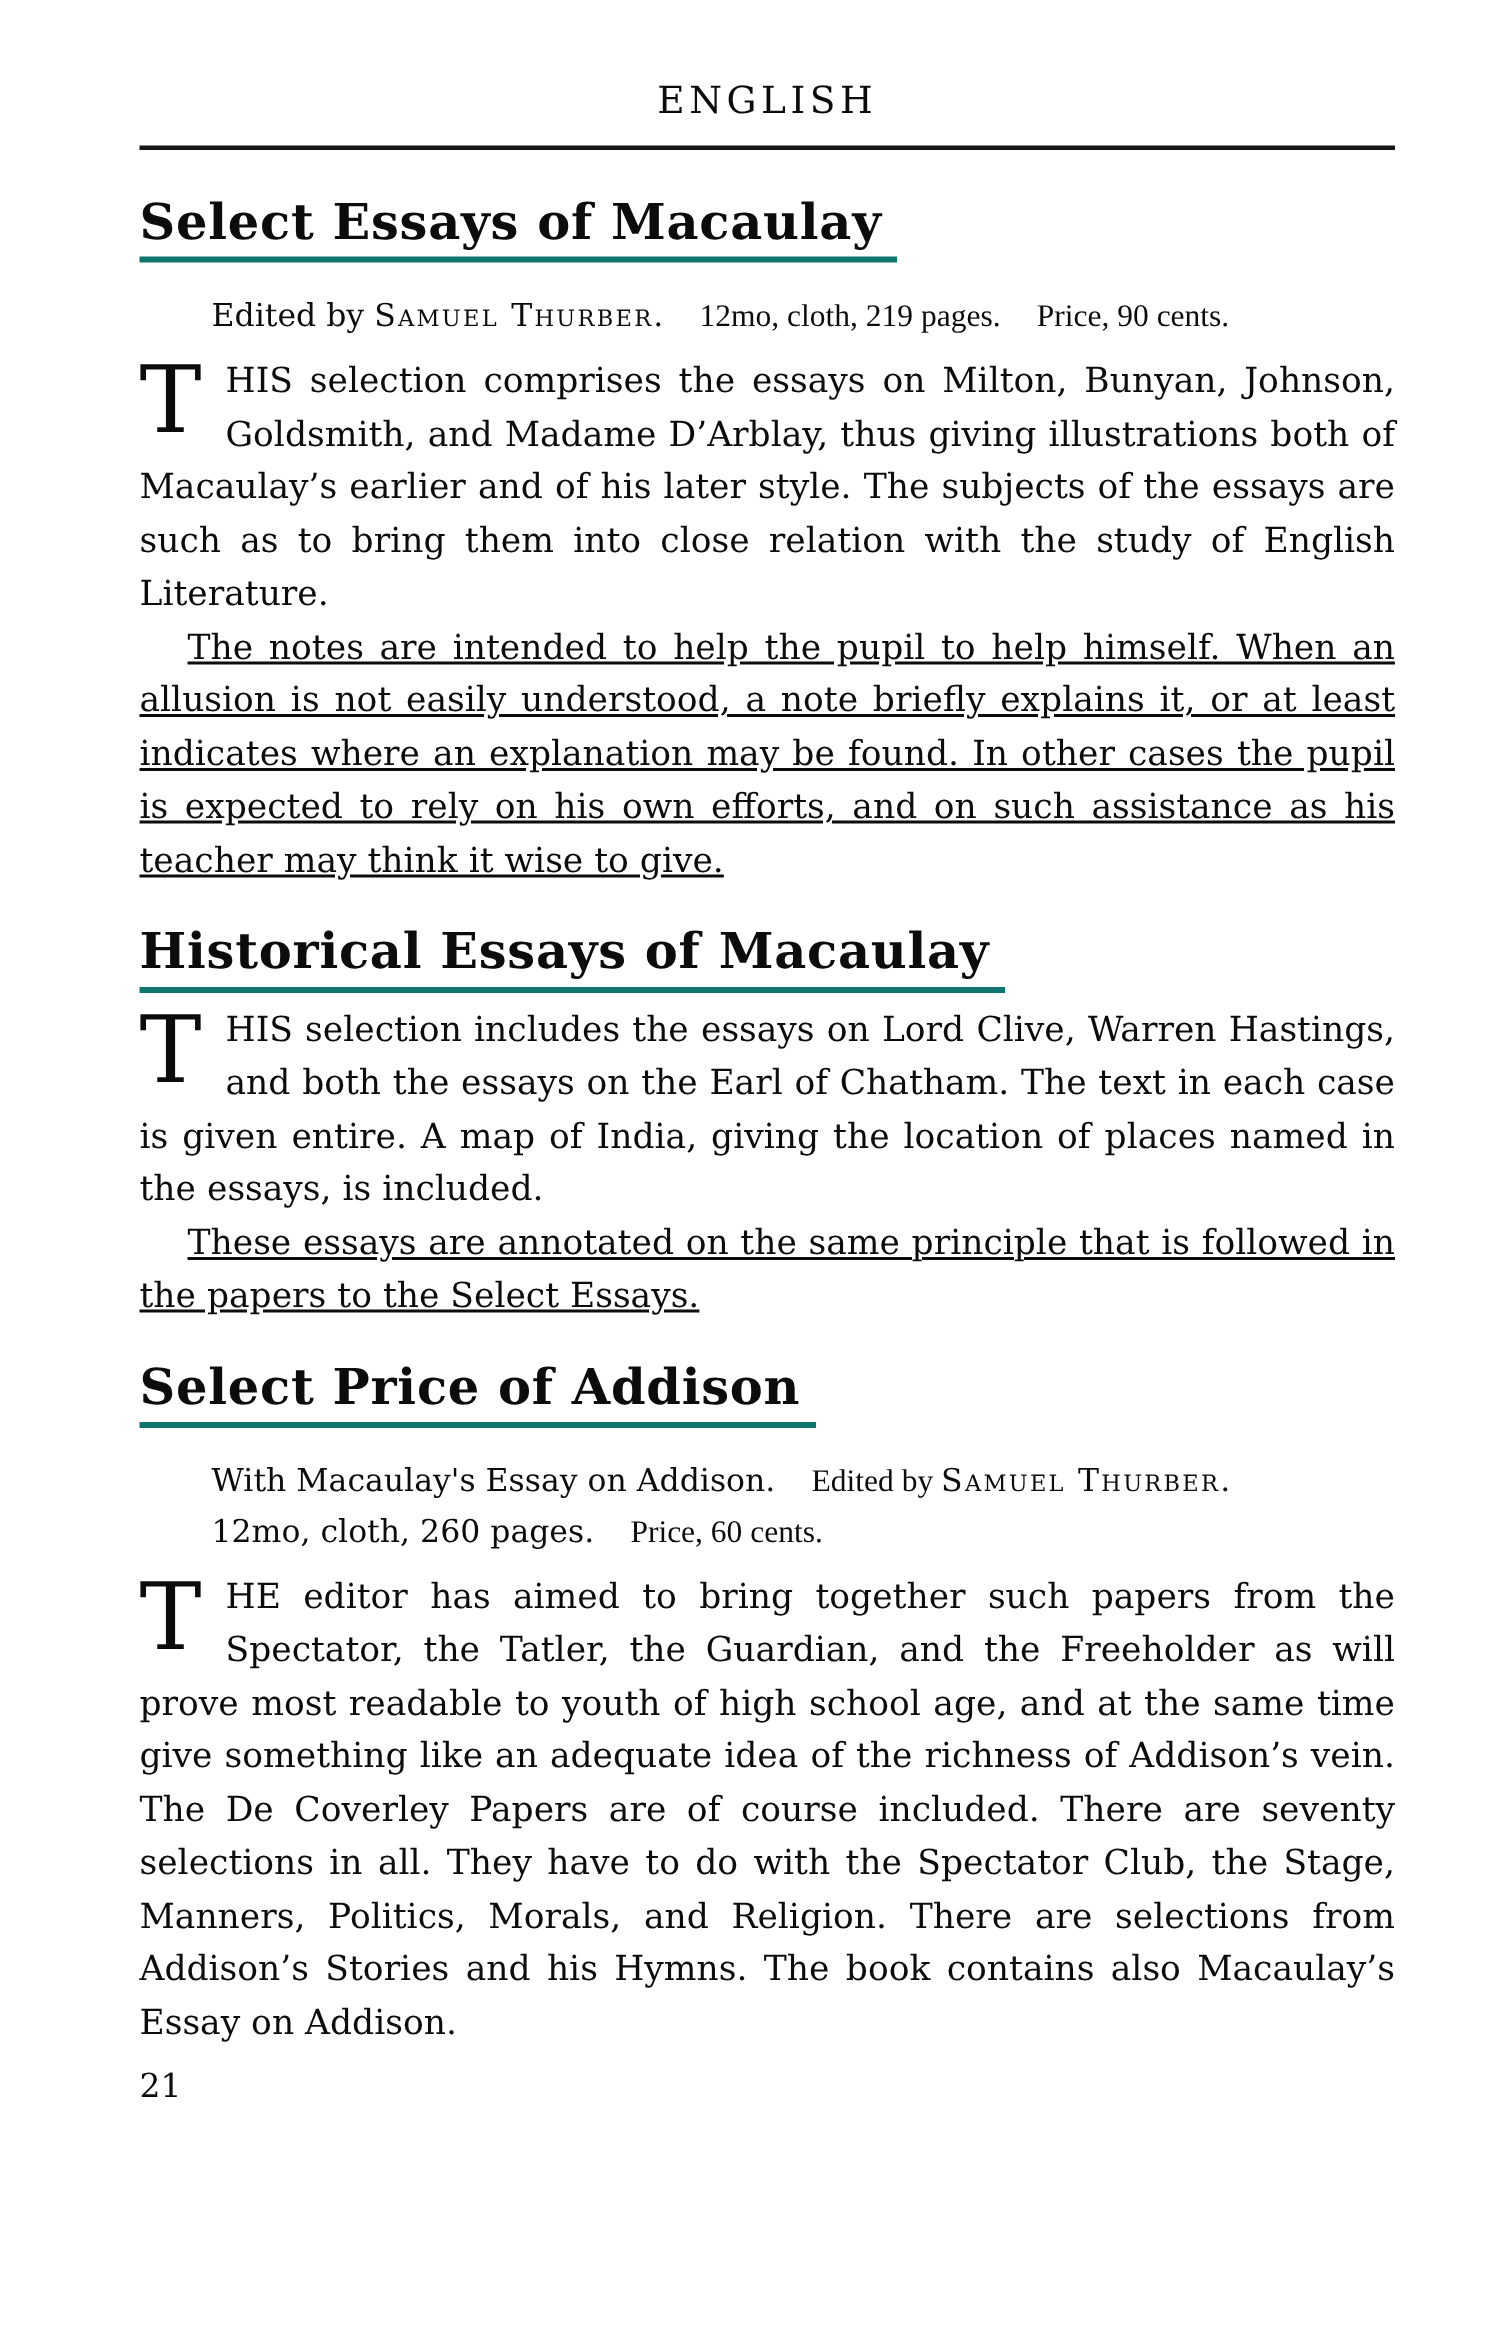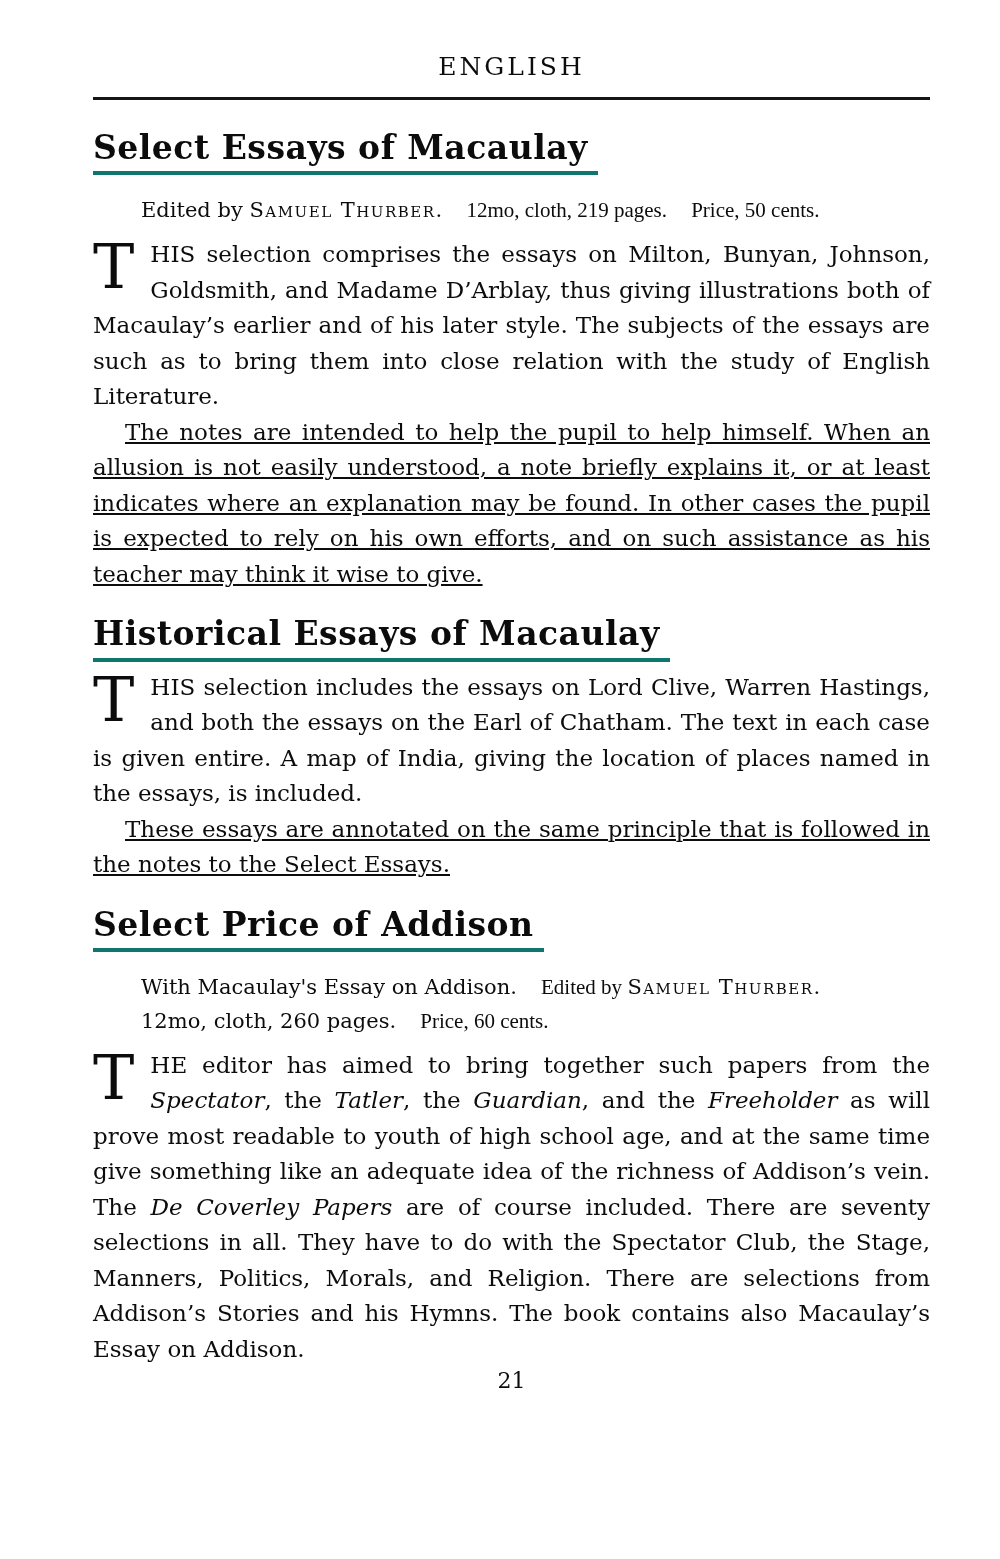--- a/index.html
+++ b/index.html
@@ -51,48 +51,47 @@
     text-align: justify;
     margin: 0;
   }
   .indent { text-indent: 32px; text-decoration: underline; }
   .dc {
     float: left;
     font-size: 62px;
     line-height: 50px;
     padding: 5px 16px 0 0;
   }
-  .i { font-style: italic; }
+  .i { }
   .after-drop { clear: none; }
   .pg-num {
-    text-align: center;
     font-size: 22px;
-    margin-top: 1px;
+    margin-top: 12px;
   }
   section { display: block; }
 </style>
 </head>
 <body>
 
 <div class="page">
 
   <h1 class="running-head">ENGLISH</h1>
   <hr class="head-rule">
 
   <section>
     <h2 class="section-title">Select Essays of Macaulay</h2>
-    <p class="imprint"><span>Edited by </span><span class="sc">Samuel Thurber</span><span>.</span><span class="gap">12mo, cloth, 219 pages.</span><span class="gap">Price, 50 cents.</span></p>
+    <p class="imprint"><span>Edited by </span><span class="sc">Samuel Thurber</span><span>.</span><span class="gap">12mo, cloth, 219 pages.</span><span class="gap">Price, 90 cents.</span></p>
     <p class="body-para"><span class="dc">T</span><span class="after-drop"><span>HIS selection comprises the essays on Milton, Bunyan, Johnson, Goldsmith, and Madame D’Arblay, thus giving illustrations both of Macaulay’s earlier and of his later style.  The subjects of the essays are such as to bring them into close relation with the study of English Literature.</span></span></p>
     <p class="body-para indent"><span>The notes are intended to help the pupil to help himself. When an allusion is not easily understood, a note briefly explains it, or at least indicates where an explanation may be found.  In other cases the pupil is expected to rely on his own efforts, and on such assistance as his teacher may think it wise to give.</span></p>
   </section>
 
   <section>
     <h2 class="section-title">Historical Essays of Macaulay</h2>
     <p class="body-para"><span class="dc">T</span><span class="after-drop"><span>HIS selection includes the essays on Lord Clive, Warren Hastings, and both the essays on the Earl of Chatham. The text in each case is given entire.  A map of India, giving the location of places named in the essays, is included.</span></span></p>
-    <p class="body-para indent"><span>These essays are annotated on the same principle that is followed in the notes to the Select Essays.</span></p>
+    <p class="body-para indent"><span>These essays are annotated on the same principle that is followed in the papers to the Select Essays.</span></p>
   </section>
 
   <section>
     <h2 class="section-title">Select Price of Addison</h2>
     <p class="imprint"><span>With Macaulay's Essay on Addison.</span><span class="gap">Edited by </span><span class="sc">Samuel Thurber</span><span>.</span><br><span>12mo, cloth, 260 pages.</span><span class="gap">Price, 60 cents.</span></p>
     <p class="body-para"><span class="dc">T</span><span class="after-drop"><span>HE editor has aimed to bring together such papers from the </span><span class="i">Spectator</span><span>, the </span><span class="i">Tatler</span><span>, the </span><span class="i">Guardian</span><span>, and the </span><span class="i">Freeholder</span><span> as will prove most readable to youth of high school age, and at the same time give something like an adequate idea of the richness of Addison’s vein.  The </span><span class="i">De Coverley Papers</span><span> are of course included.  There are seventy selections in all.  They have to do with the Spectator Club, the Stage, Manners, Politics, Morals, and Religion.  There are selections from Addison’s Stories and his Hymns.  The book contains also Macaulay’s Essay on Addison.</span></span></p>
   </section>
 
   <div class="pg-num">21</div>
 

